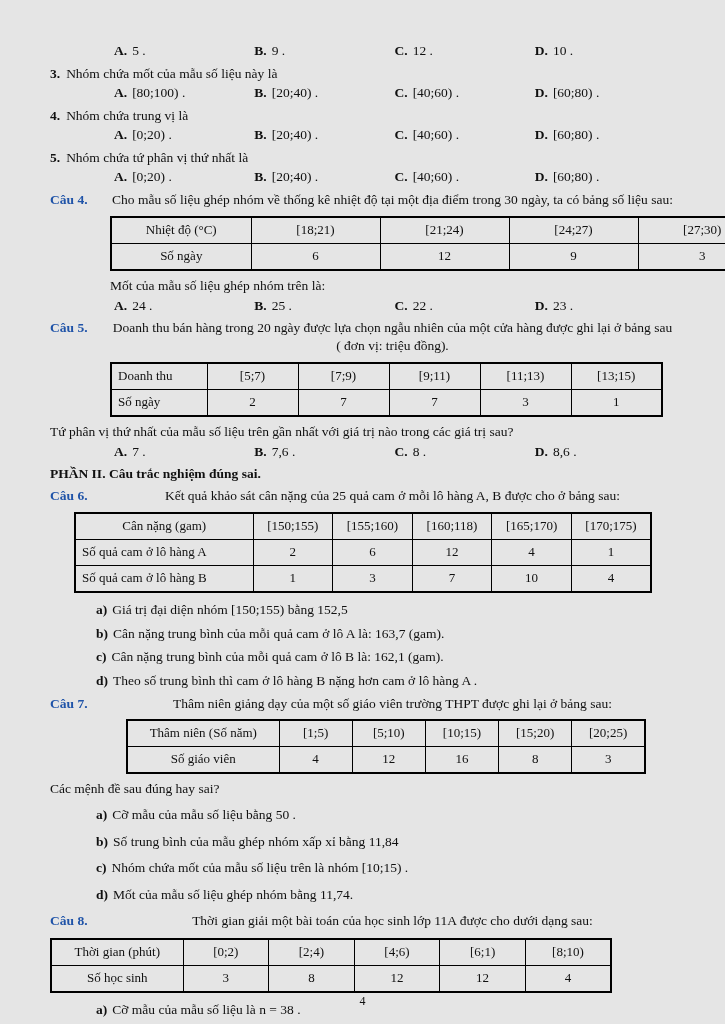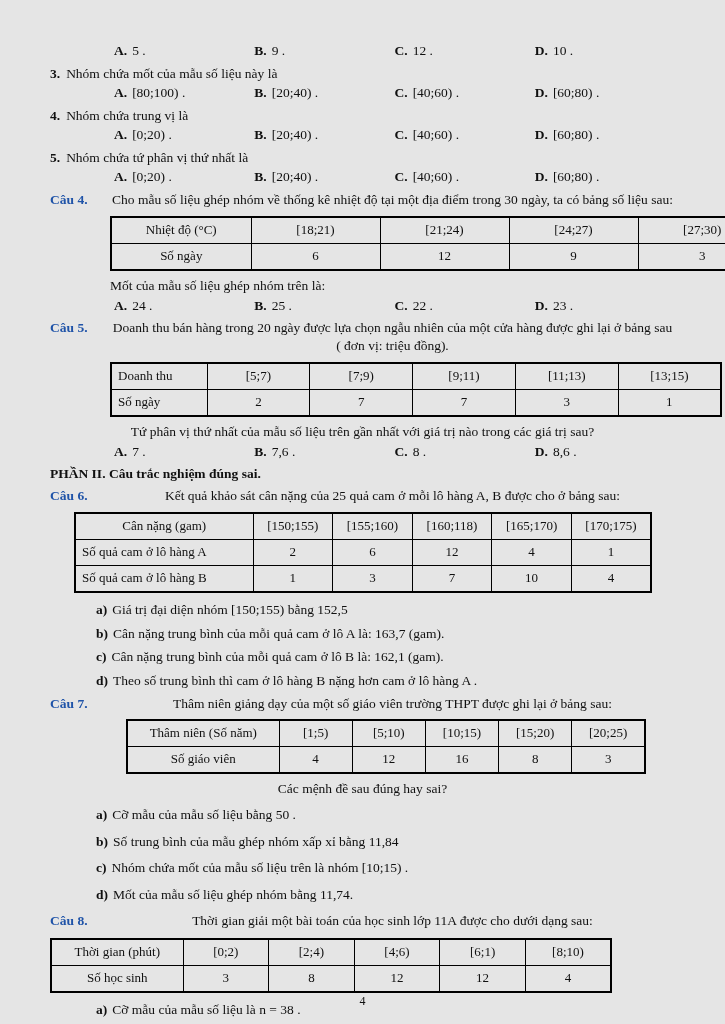--- a/index.html
+++ b/index.html
@@ -12,33 +12,33 @@
   .qline { margin:3px 0 2px; }
   .qline .qnum { margin-right:6px; }
   .opts { display:flex; padding-left:64px; margin:2px 0 5px; }
   .opt { width:142px; white-space:nowrap; }
   .opt b { margin-right:5px; }
   .cau { display:flex; margin:4px 0 2px; }
   .cau-num { flex:0 0 60px; font-weight:bold; color:#1f53a8; }
   .cau-body { flex:1;text-align:center; }
   .part-header { font-weight:bold; margin:5px 0 1px; }
   .after-line { padding-left:60px; margin:2px 0; }
-  .full-line { margin:3px 0 1px;text-align:center; }
+  .full-line { margin:3px 0 1px; }
   .sub { padding-left:46px; margin:6px 0; }
   .sub.tight { margin:9px 0; }
   .sub b { margin-right:5px; }
 
   table.dtable { border-collapse:collapse; border:2px solid #000; table-layout:fixed; }
   table.dtable td {
     border:1px solid #000; text-align:center; padding:4px 6px;
     font-size:13px; height:26px; overflow:hidden;
   }
   .t1 { width:658px; margin:8px 0 6px 60px; }
   .t1 td:first-child { width:140px; }
-  .t2 { width:612px; margin:8px 0 6px 60px; }
+  .t2 { width:553px; margin:8px 0 6px 60px; }
   .t2 td:first-child { width:96px; text-align:left; }
   .t3 { width:578px; margin:8px 0 8px 24px; }
   .t3 td:first-child { width:178px; }
   .t3 tr.left-head td:first-child { text-align:left; }
   .t4 { width:520px; margin:6px 0 6px 76px; }
   .t4 td:first-child { width:152px; }
   .t5 { width:562px; margin:8px 0 8px 0; }
   .t5 td:first-child { width:132px; }
 
   .page-num { position:absolute; bottom:14px; left:0; right:0; text-align:center; font-size:12px; }

